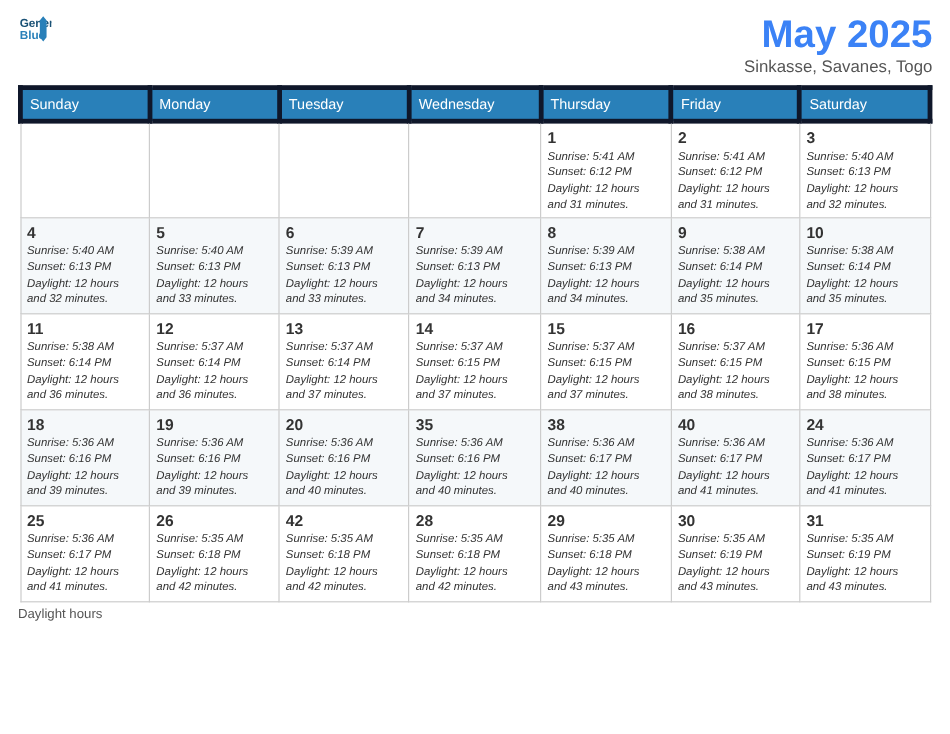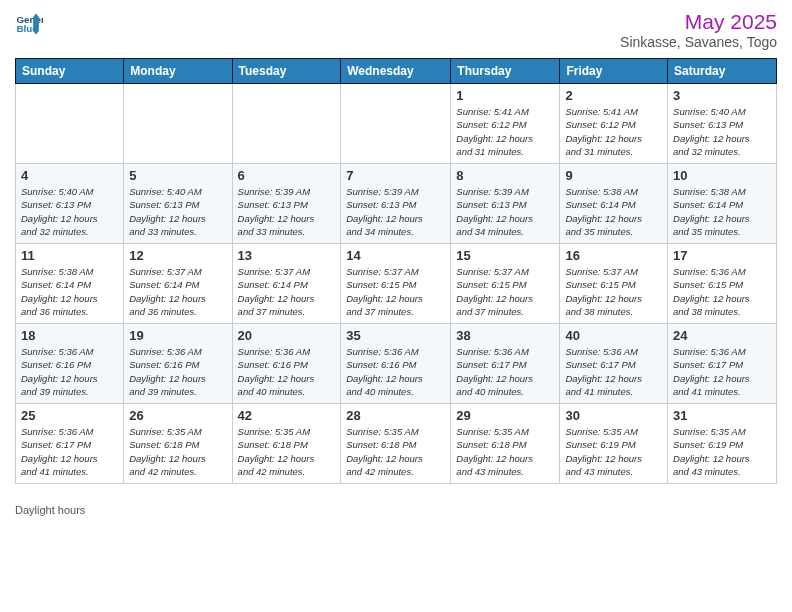--- a/index.html
+++ b/index.html
@@ -27,41 +27,41 @@
       gap: 4px;
     }
     .logo-icon {
       width: 28px;
       height: 28px;
     }
     .title-block {
       text-align: right;
     }
     .main-title {
-      font-size: 21px;
-      font-weight: normal;
-      color: #a21caf;
+      font-size: 32px;
+      font-weight: bold;
+      color: #3b82f6;
     }
     .subtitle {
       font-size: 14px;
       color: #555;
     }
     .calendar {
       width: 100%;
       border-collapse: collapse;
       font-size: 10px;
     }
     .calendar th {
       background: #2980b9;
       color: #fff;
       text-align: left;
       padding: 5px 6px;
       font-size: 12px;
-      font-weight: bold;
-      border: 1px solid #0f172a;
+      font-weight: normal;
+      border: 4px solid #0f172a;
     }
     .calendar td {
       border: 1px solid #ccc;
       vertical-align: top;
       padding: 4px 5px;
       width: 113px;
       height: 80px;
       background: #fff;
     }
     .calendar tr:nth-child(even) td {
@@ -77,21 +77,21 @@
     .day-info {
       font-size: 9.5px;
       color: #333;
       line-height: 1.4;
       font-style: italic;
     }
     .empty {
       background: #fff !important;
     }
     .footer {
-      margin-top: 20px;
+      margin-top: 4px;
       font-size: 11px;
       color: #555;
     }
   </style>
 </head>
 <body>
 
 <div class="page">
   <div class="header">
     <div class="logo">

